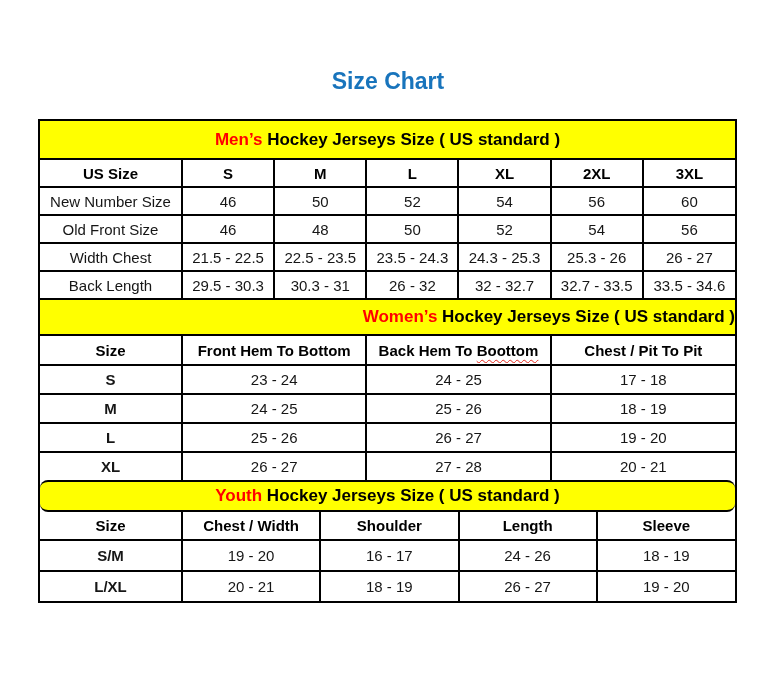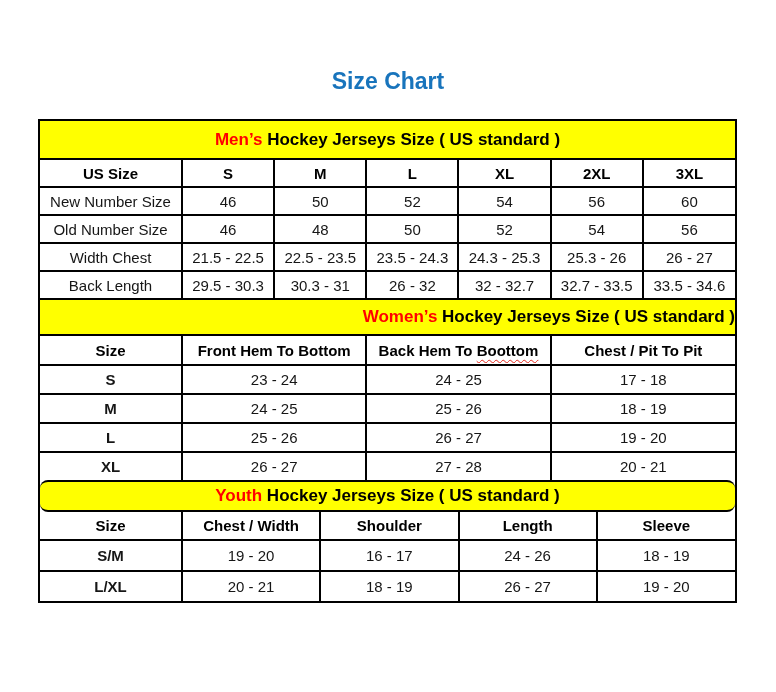--- a/index.html
+++ b/index.html
@@ -116,21 +116,21 @@
         <tr>
           <td>New Number Size</td>
           <td>46</td>
           <td>50</td>
           <td>52</td>
           <td>54</td>
           <td>56</td>
           <td>60</td>
         </tr>
         <tr>
-          <td>Old Number Size</td>
+          <td>Old Front Size</td>
           <td>46</td>
           <td>48</td>
           <td>50</td>
           <td>52</td>
           <td>54</td>
           <td>56</td>
         </tr>
         <tr>
           <td>Width Chest</td>
           <td>21.5 - 22.5</td>

